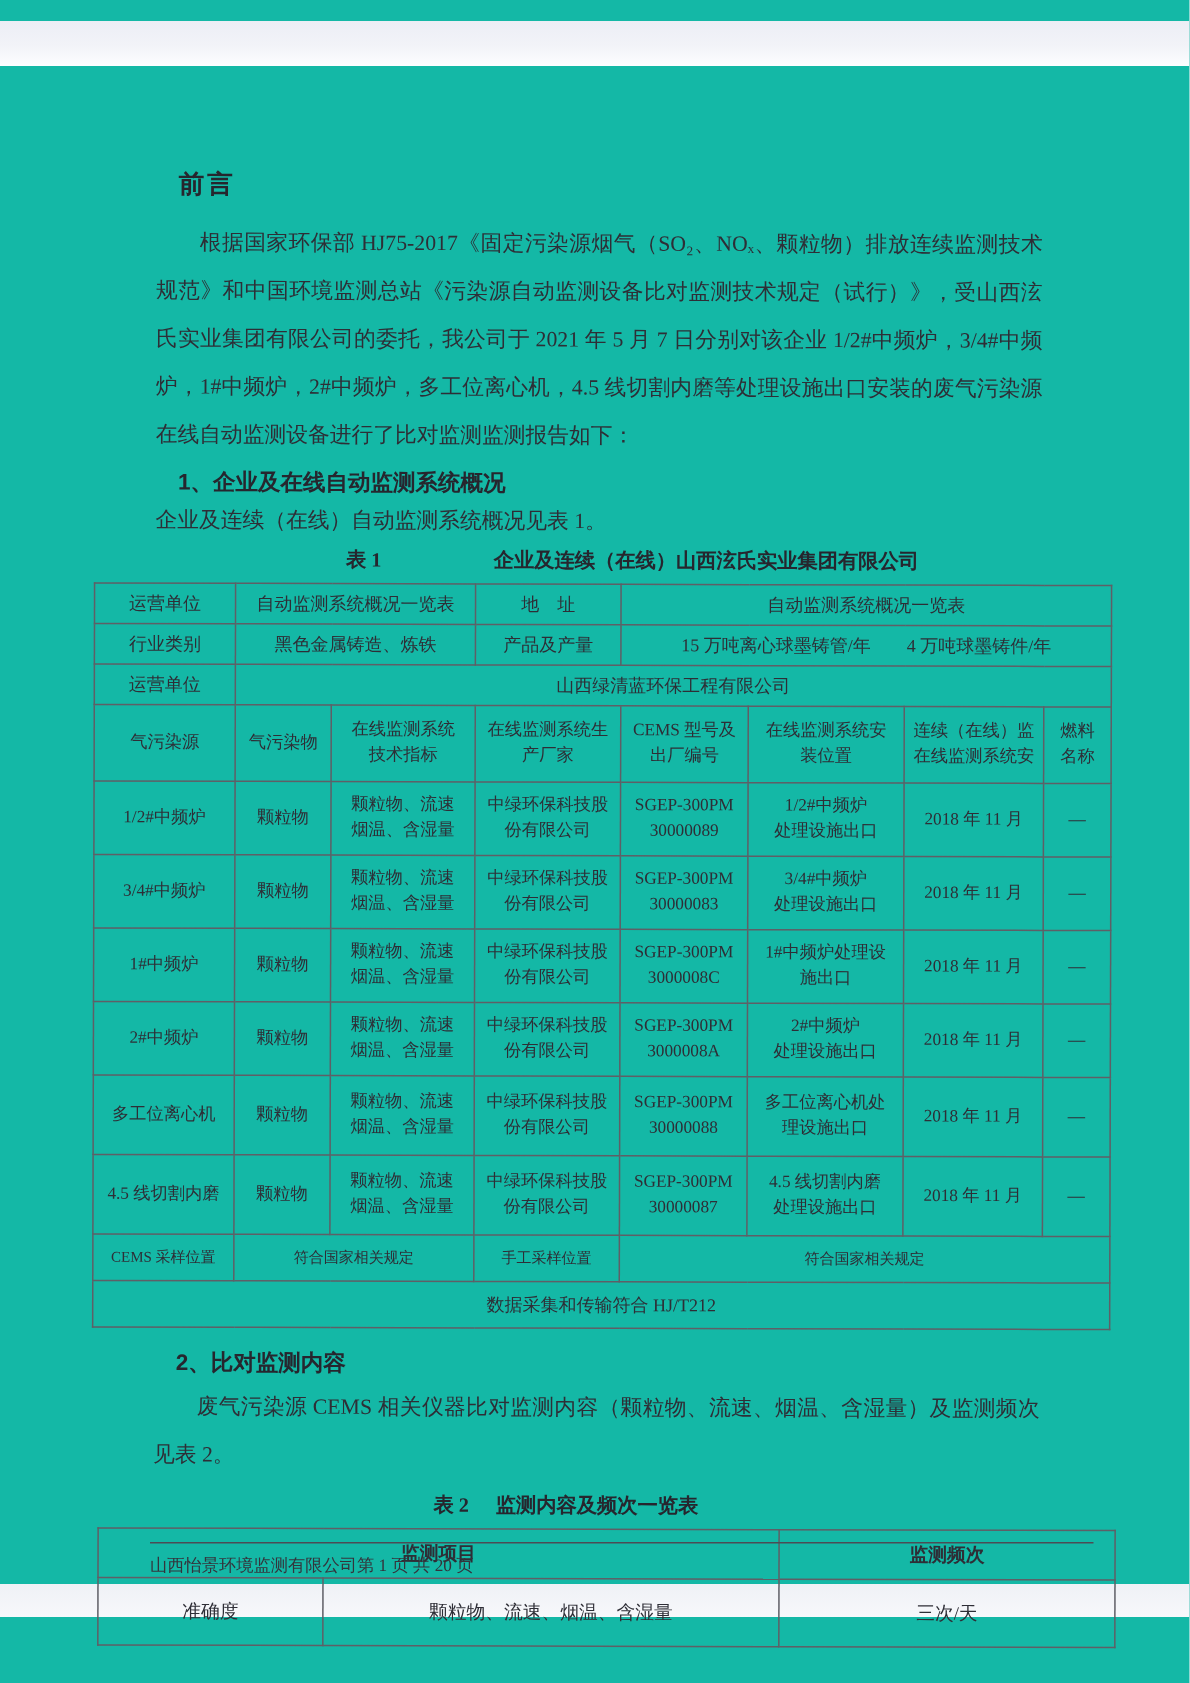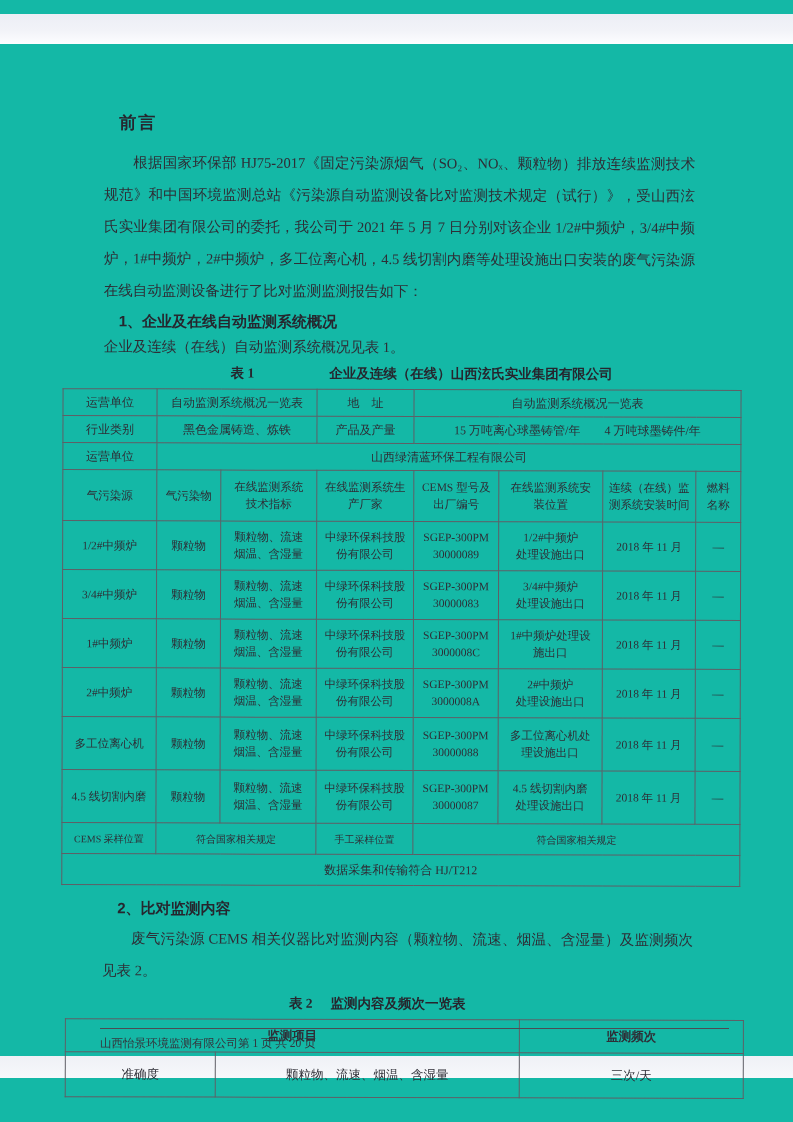--- a/index.html
+++ b/index.html
@@ -122,21 +122,21 @@
         <td>气污染物</td>
         <td>在线监测系统
 技术指标</td>
         <td>在线监测系统生
 产厂家</td>
         <td>CEMS 型号及
 出厂编号</td>
         <td>在线监测系统安
 装位置</td>
         <td>连续（在线）监
-测系统安装时间</td>
+在线监测系统安</td>
         <td>燃料
 名称</td>
       </tr>
       <tr class="r-data">
         <td>1/2#中频炉</td>
         <td>颗粒物</td>
         <td>颗粒物、流速
 烟温、含湿量</td>
         <td>中绿环保科技股
 份有限公司</td>

